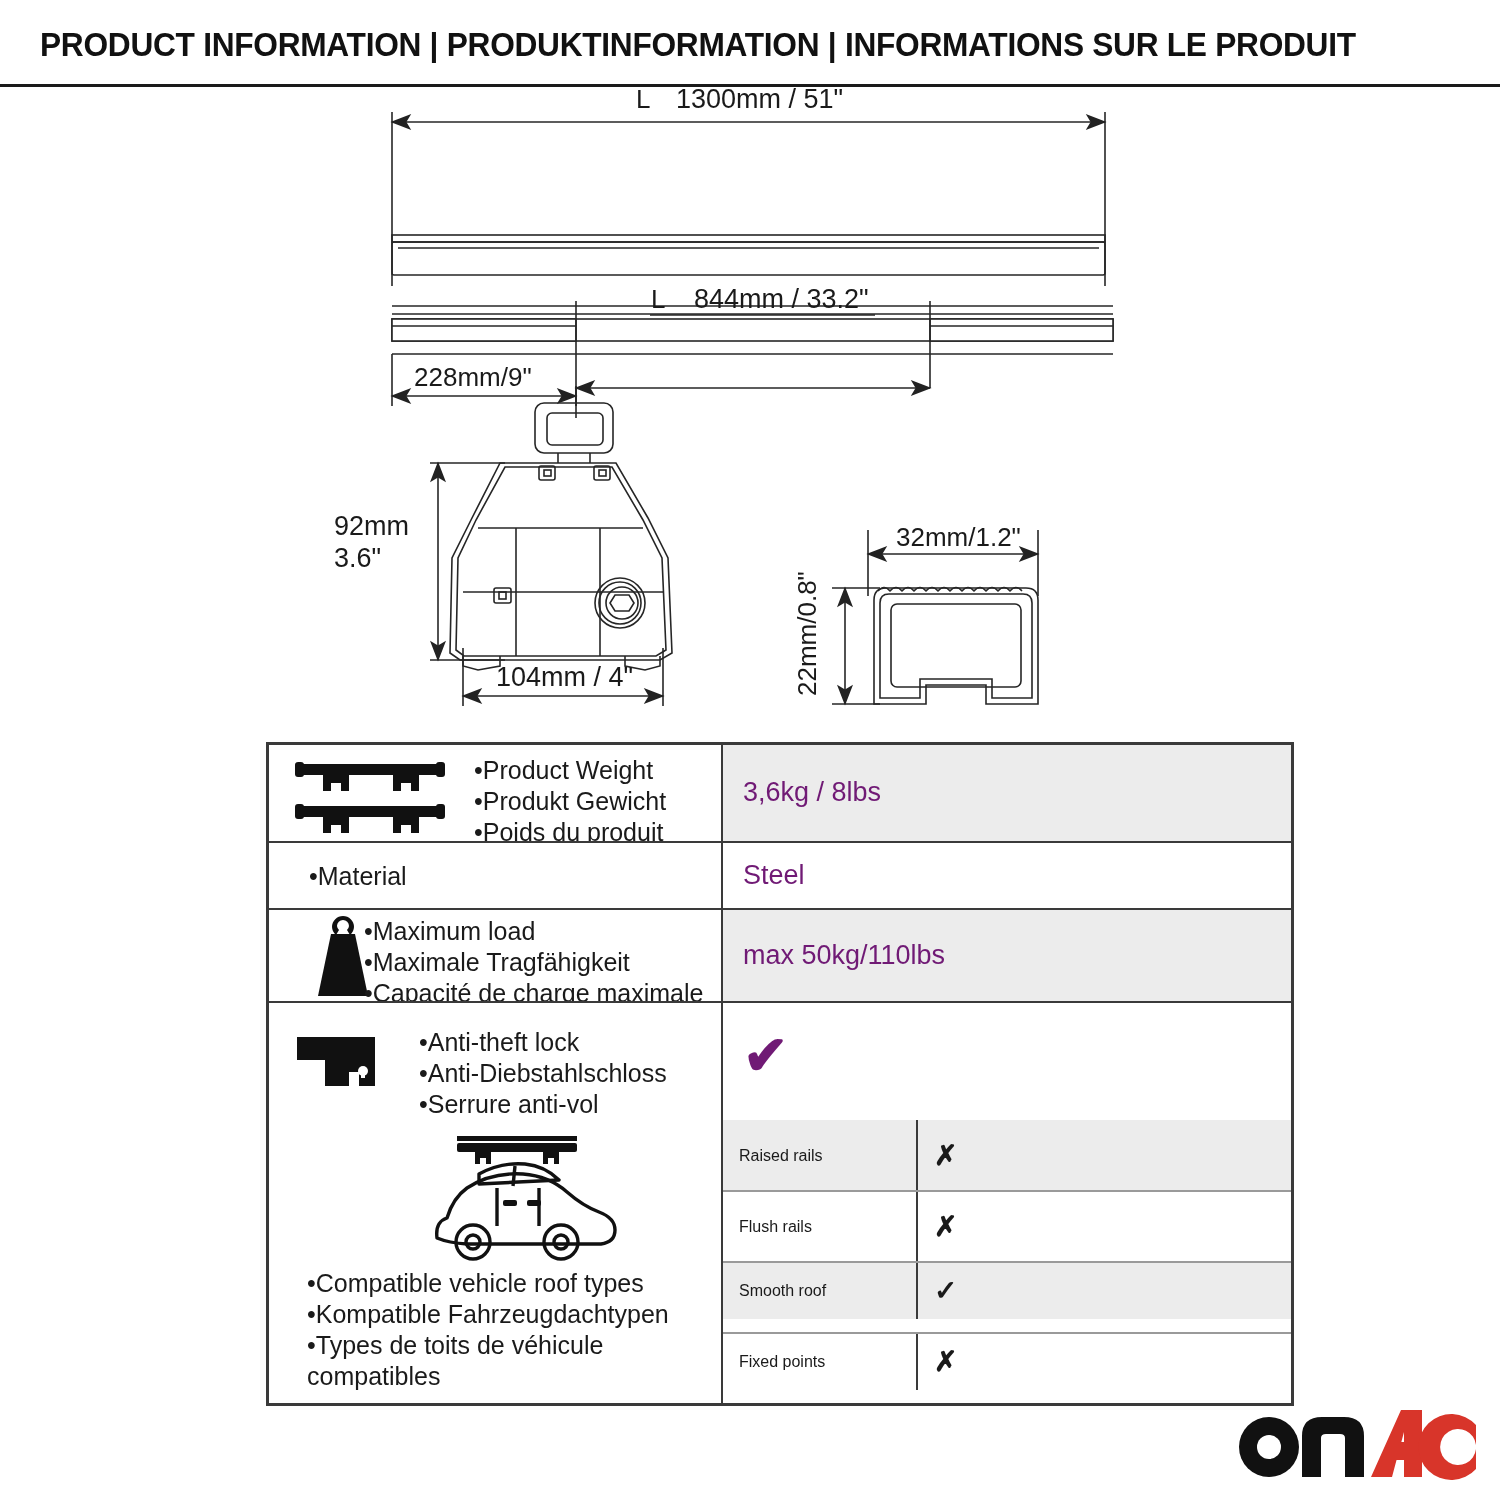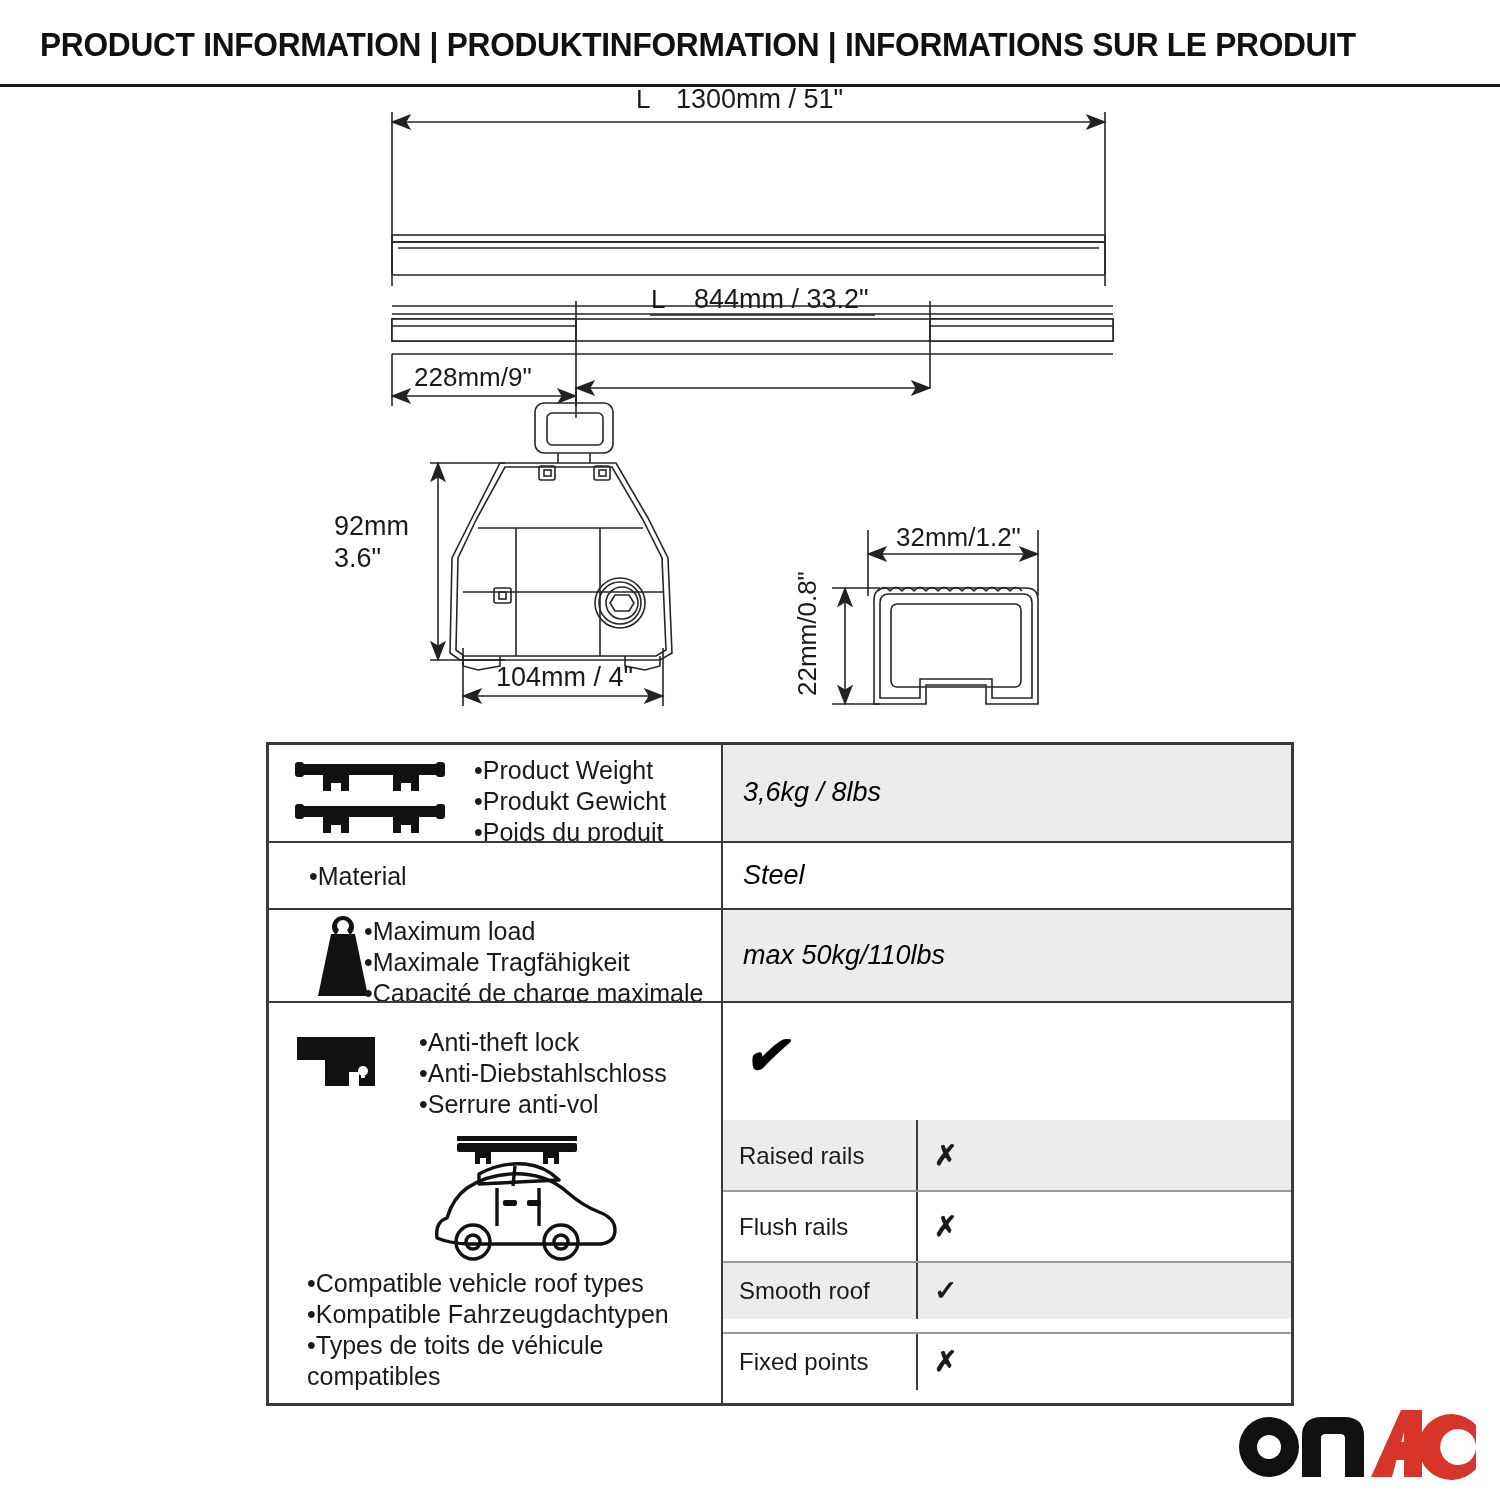--- a/index.html
+++ b/index.html
@@ -71,34 +71,34 @@
   }
 
   .lbl-list{
     position:absolute;
     font-size:25px; line-height:31px;
     color:#1a1a1a; white-space:nowrap;
   }
   .lbl-list div{ }
   .val-text{
     position:absolute;
-    font-size:27px; color:#000000; white-space:nowrap;font-style:italic;
+    font-size:27px; color:#701a75; white-space:nowrap;
   }
 
   
   .sub-row{
     position:absolute; left:454px; right:0;
     box-sizing:border-box;
   }
   .sub-name{
     position:absolute; left:0; top:0; width:195px; height:100%;
     box-sizing:border-box; border-right:2px solid #3a3a3a;
     display:flex; align-items:center;
   }
-  .sub-name span{ padding-left:16px; font-size:24px; }
+  .sub-name span{ padding-left:16px; font-size:16px; }
   .sub-mark{
     position:absolute; left:195px; top:0; right:0; height:100%;
     display:flex; align-items:center;
   }
   .sub-mark span{ padding-left:16px; font-size:28px; font-weight:bold; }
   .sub-line{ position:absolute; left:454px; right:0; height:2px; background:#9a9a9a; }
 
   .big-check{ font-size:54px; line-height:54px; font-weight:bold; }
 
   

